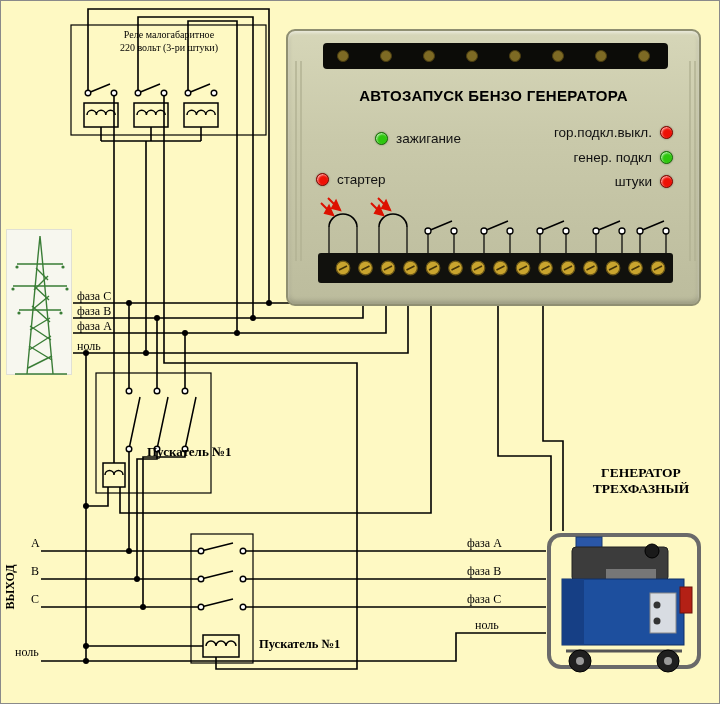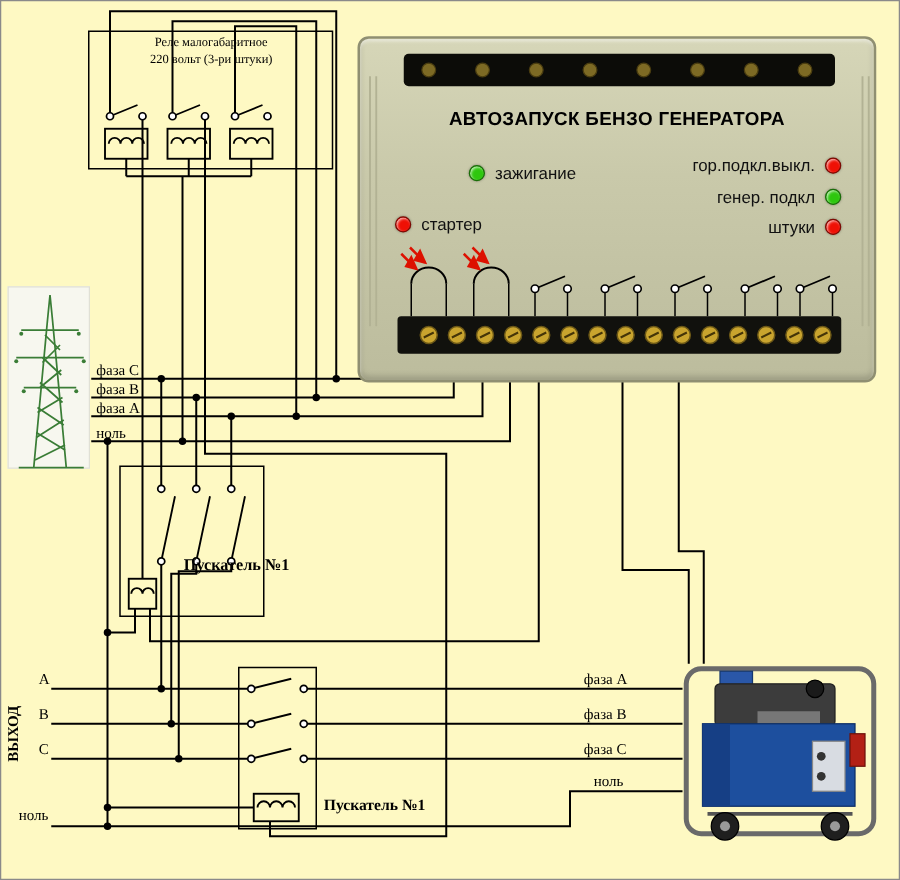--- a/index.html
+++ b/index.html
@@ -290,20 +290,24 @@
   <div class="lbl" style="left:30px;top:536px;">А</div>
   <div class="lbl" style="left:30px;top:564px;">В</div>
   <div class="lbl" style="left:30px;top:592px;">С</div>
   <div class="lbl" style="left:14px;top:645px;">ноль</div>
 
   <div class="lbl" style="left:466px;top:536px;">фаза А</div>
   <div class="lbl" style="left:466px;top:564px;">фаза В</div>
   <div class="lbl" style="left:466px;top:592px;">фаза С</div>
   <div class="lbl" style="left:474px;top:618px;">ноль</div>
 
+  <div class="gen-title" style="left:570px;top:464px;width:140px;">
+    <div>ГЕНЕРАТОР</div>
+    <div>ТРЕХФАЗНЫЙ</div>
+  </div>
 
   <div class="generator">
     <svg width="156" height="145" viewBox="0 0 156 145">
 
       <rect x="3" y="6" width="150" height="132" rx="12" fill="none" stroke="#6a6a6a" stroke-width="4"></rect>
 
       <path d="M20,122 L136,122" stroke="#555" stroke-width="3"></path>
 
       <circle cx="34" cy="132" r="11" fill="#1f1f1f" stroke="#000"></circle>
         <circle cx="34" cy="132" r="4" fill="#9a9a9a"></circle>

